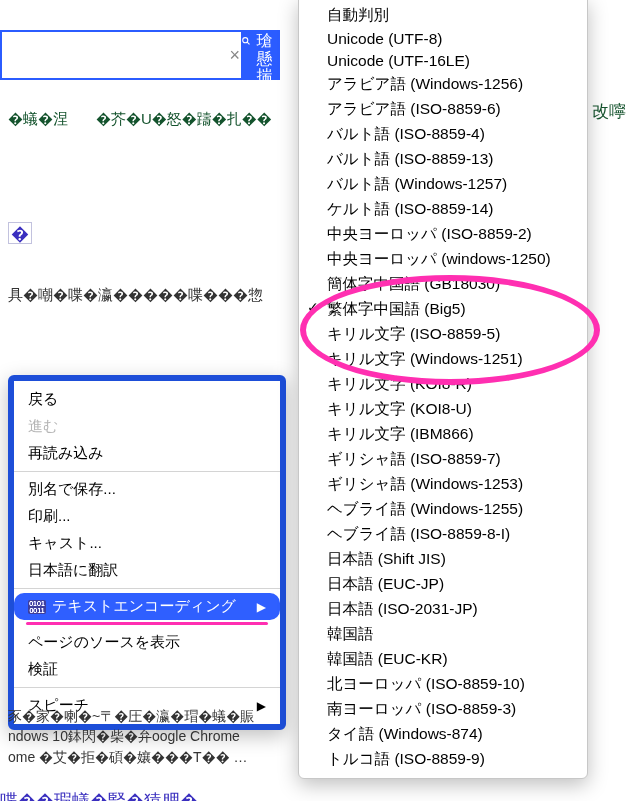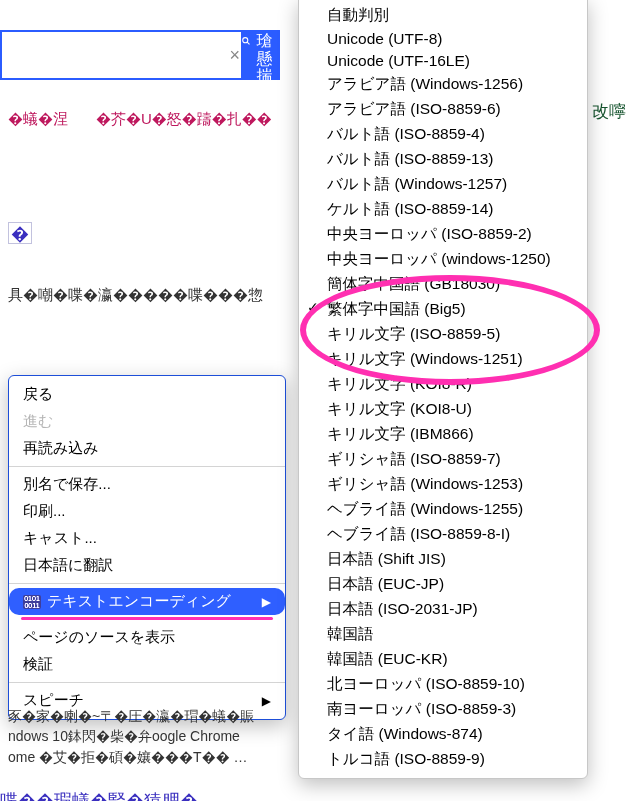--- a/index.html
+++ b/index.html
@@ -55,21 +55,21 @@
 
   
   .tabs-row {
     position: absolute;
     top: 108px;
     left: 0;
     width: 300px;
     display: flex;
     gap: 28px;
     padding-left: 8px;
-    color: #be185d;
+    color: #14532d;
     font-size: 15px;
   }
 
   
   .page-content {
     position: absolute;
     top: 222px;
     left: 0;
     width: 300px;
     padding-left: 8px;
@@ -94,21 +94,21 @@
     font-size: 15px;
   }
 
   
   .context-menu {
     position: absolute;
     top: 375px;
     left: 8px;
     width: 278px;
     background: #fff;
-    border: 1px solid #1d4ed8;
+    border: 6px solid #1d4ed8;
     border-radius: 6px;
     box-shadow: 0 6px 20px rgba(0,0,0,.25);
     padding: 5px 0;
   }
   .cm-item {
     padding: 4px 14px;
     font-size: 15px;
     color: #000;
     display:flex;
     align-items:center;

